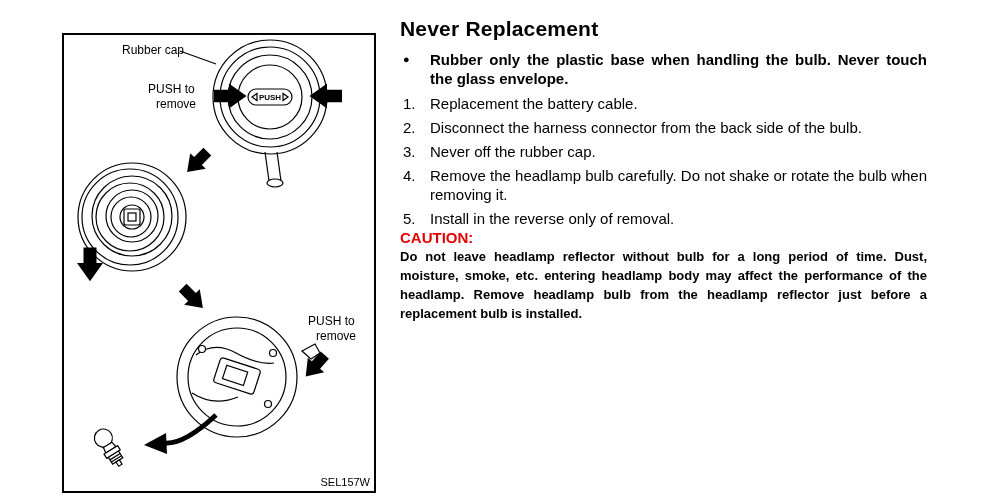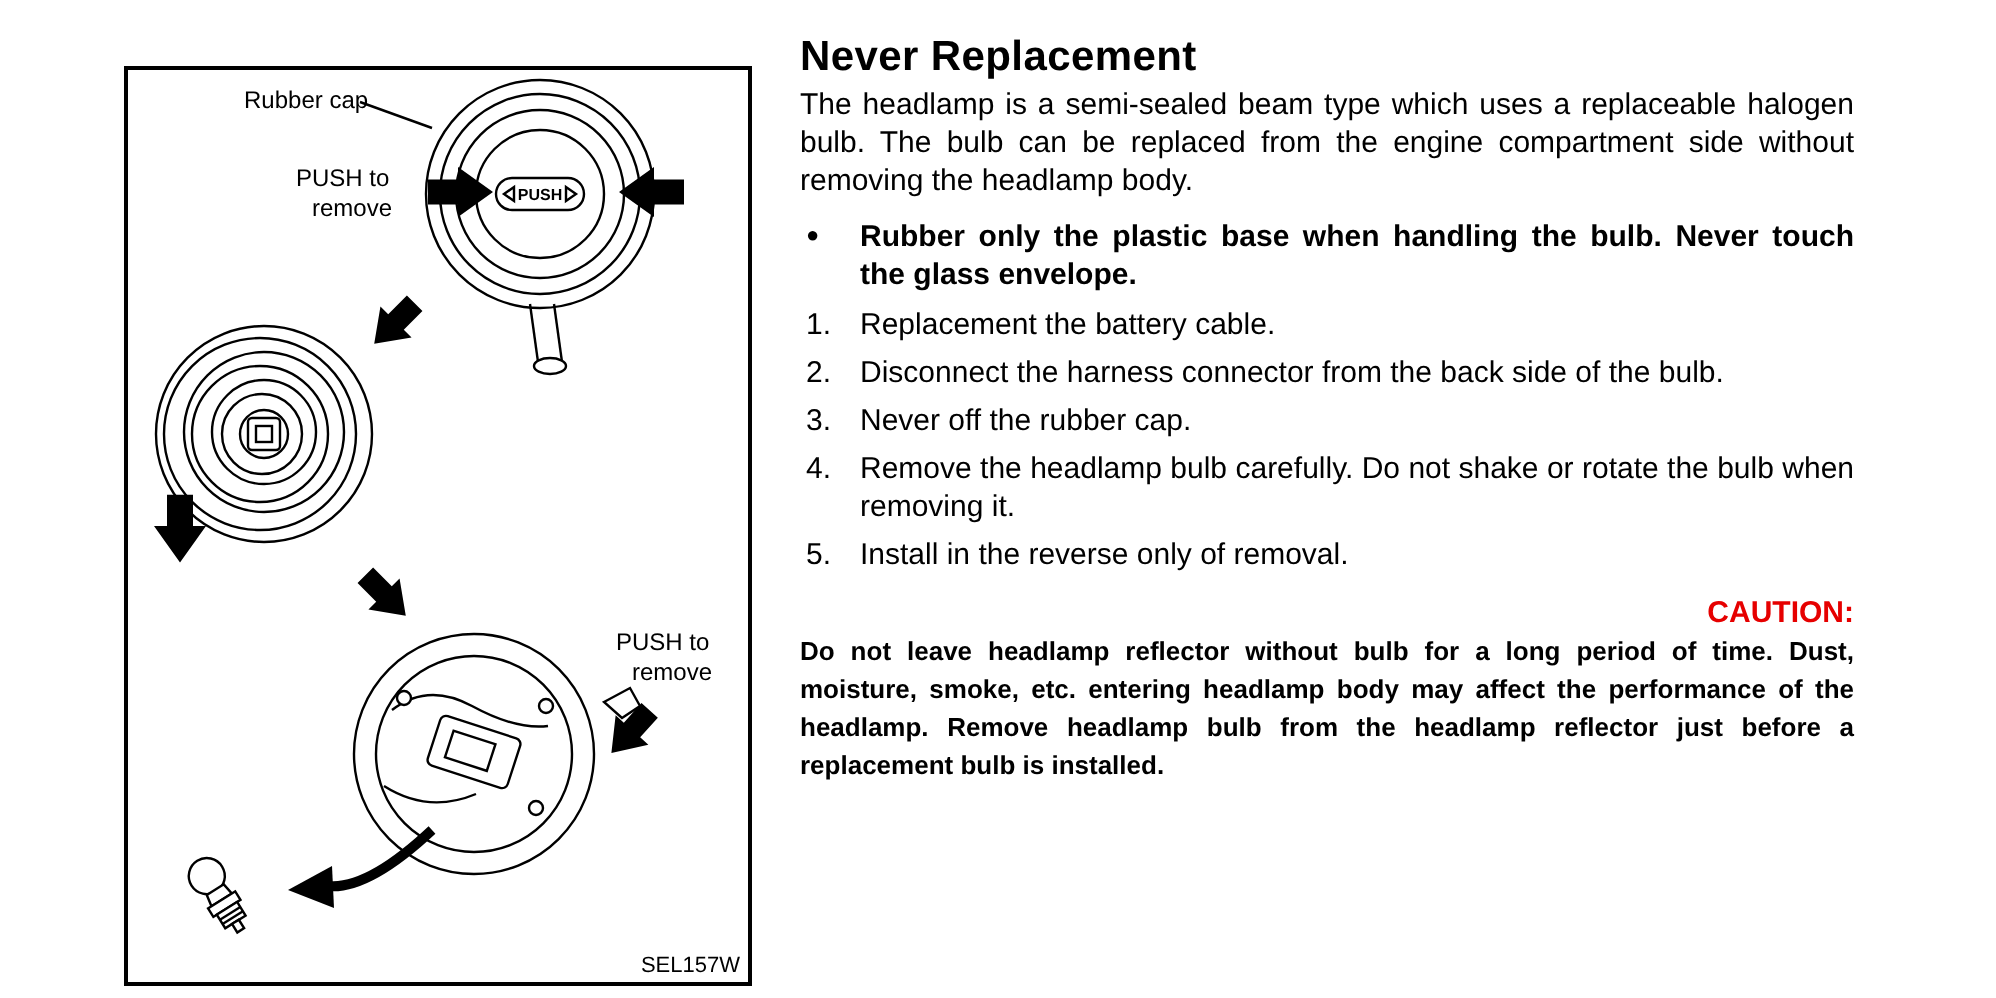--- a/index.html
+++ b/index.html
@@ -101,26 +101,24 @@
     line-height: 19px;
   }
   .step-num {
     flex: none;
     width: 30px;
     padding-left: 3px;
     box-sizing: border-box;
   }
   .step-text { flex: 1; text-align: justify; }
   .caution-label {
-    margin-top: 10px;
     font-size: 15px;
     line-height: 19px;
     font-weight: bold;
     color: var(--accent-red, #e60000);
-    text-align: right;
   }
   .caution-text {
     margin: 0;
     font-size: 13px;
     line-height: 19px;
     font-weight: bold;
     text-align: justify;
   }
 </style>
 </head>
@@ -208,21 +206,20 @@
         <line class="ln" x1="-6" y1="4.5" x2="6" y2="4.5"></line>
         <rect class="ln-w" x="-2" y="7" width="4" height="5"></rect>
       </g>
 
       <text class="fig-code" x="306" y="451" text-anchor="end">SEL157W</text>
     </svg>
   </div>
 
   <div class="content">
     <h1 class="title">Never Replacement</h1>
-    <p class="intro">The headlamp is a semi-sealed beam type which uses a replaceable halogen bulb. The bulb can be replaced from the engine compartment side without removing the headlamp body.</p>
 
     <div class="bullet-item">
       <span class="bullet-marker">●</span>
       <span class="bullet-text">Rubber only the plastic base when handling the bulb. Never touch the glass envelope.</span>
     </div>
 
     <div class="steps">
       <div class="step">
         <span class="step-num">1.</span>
         <span class="step-text">Replacement the battery cable.</span>

